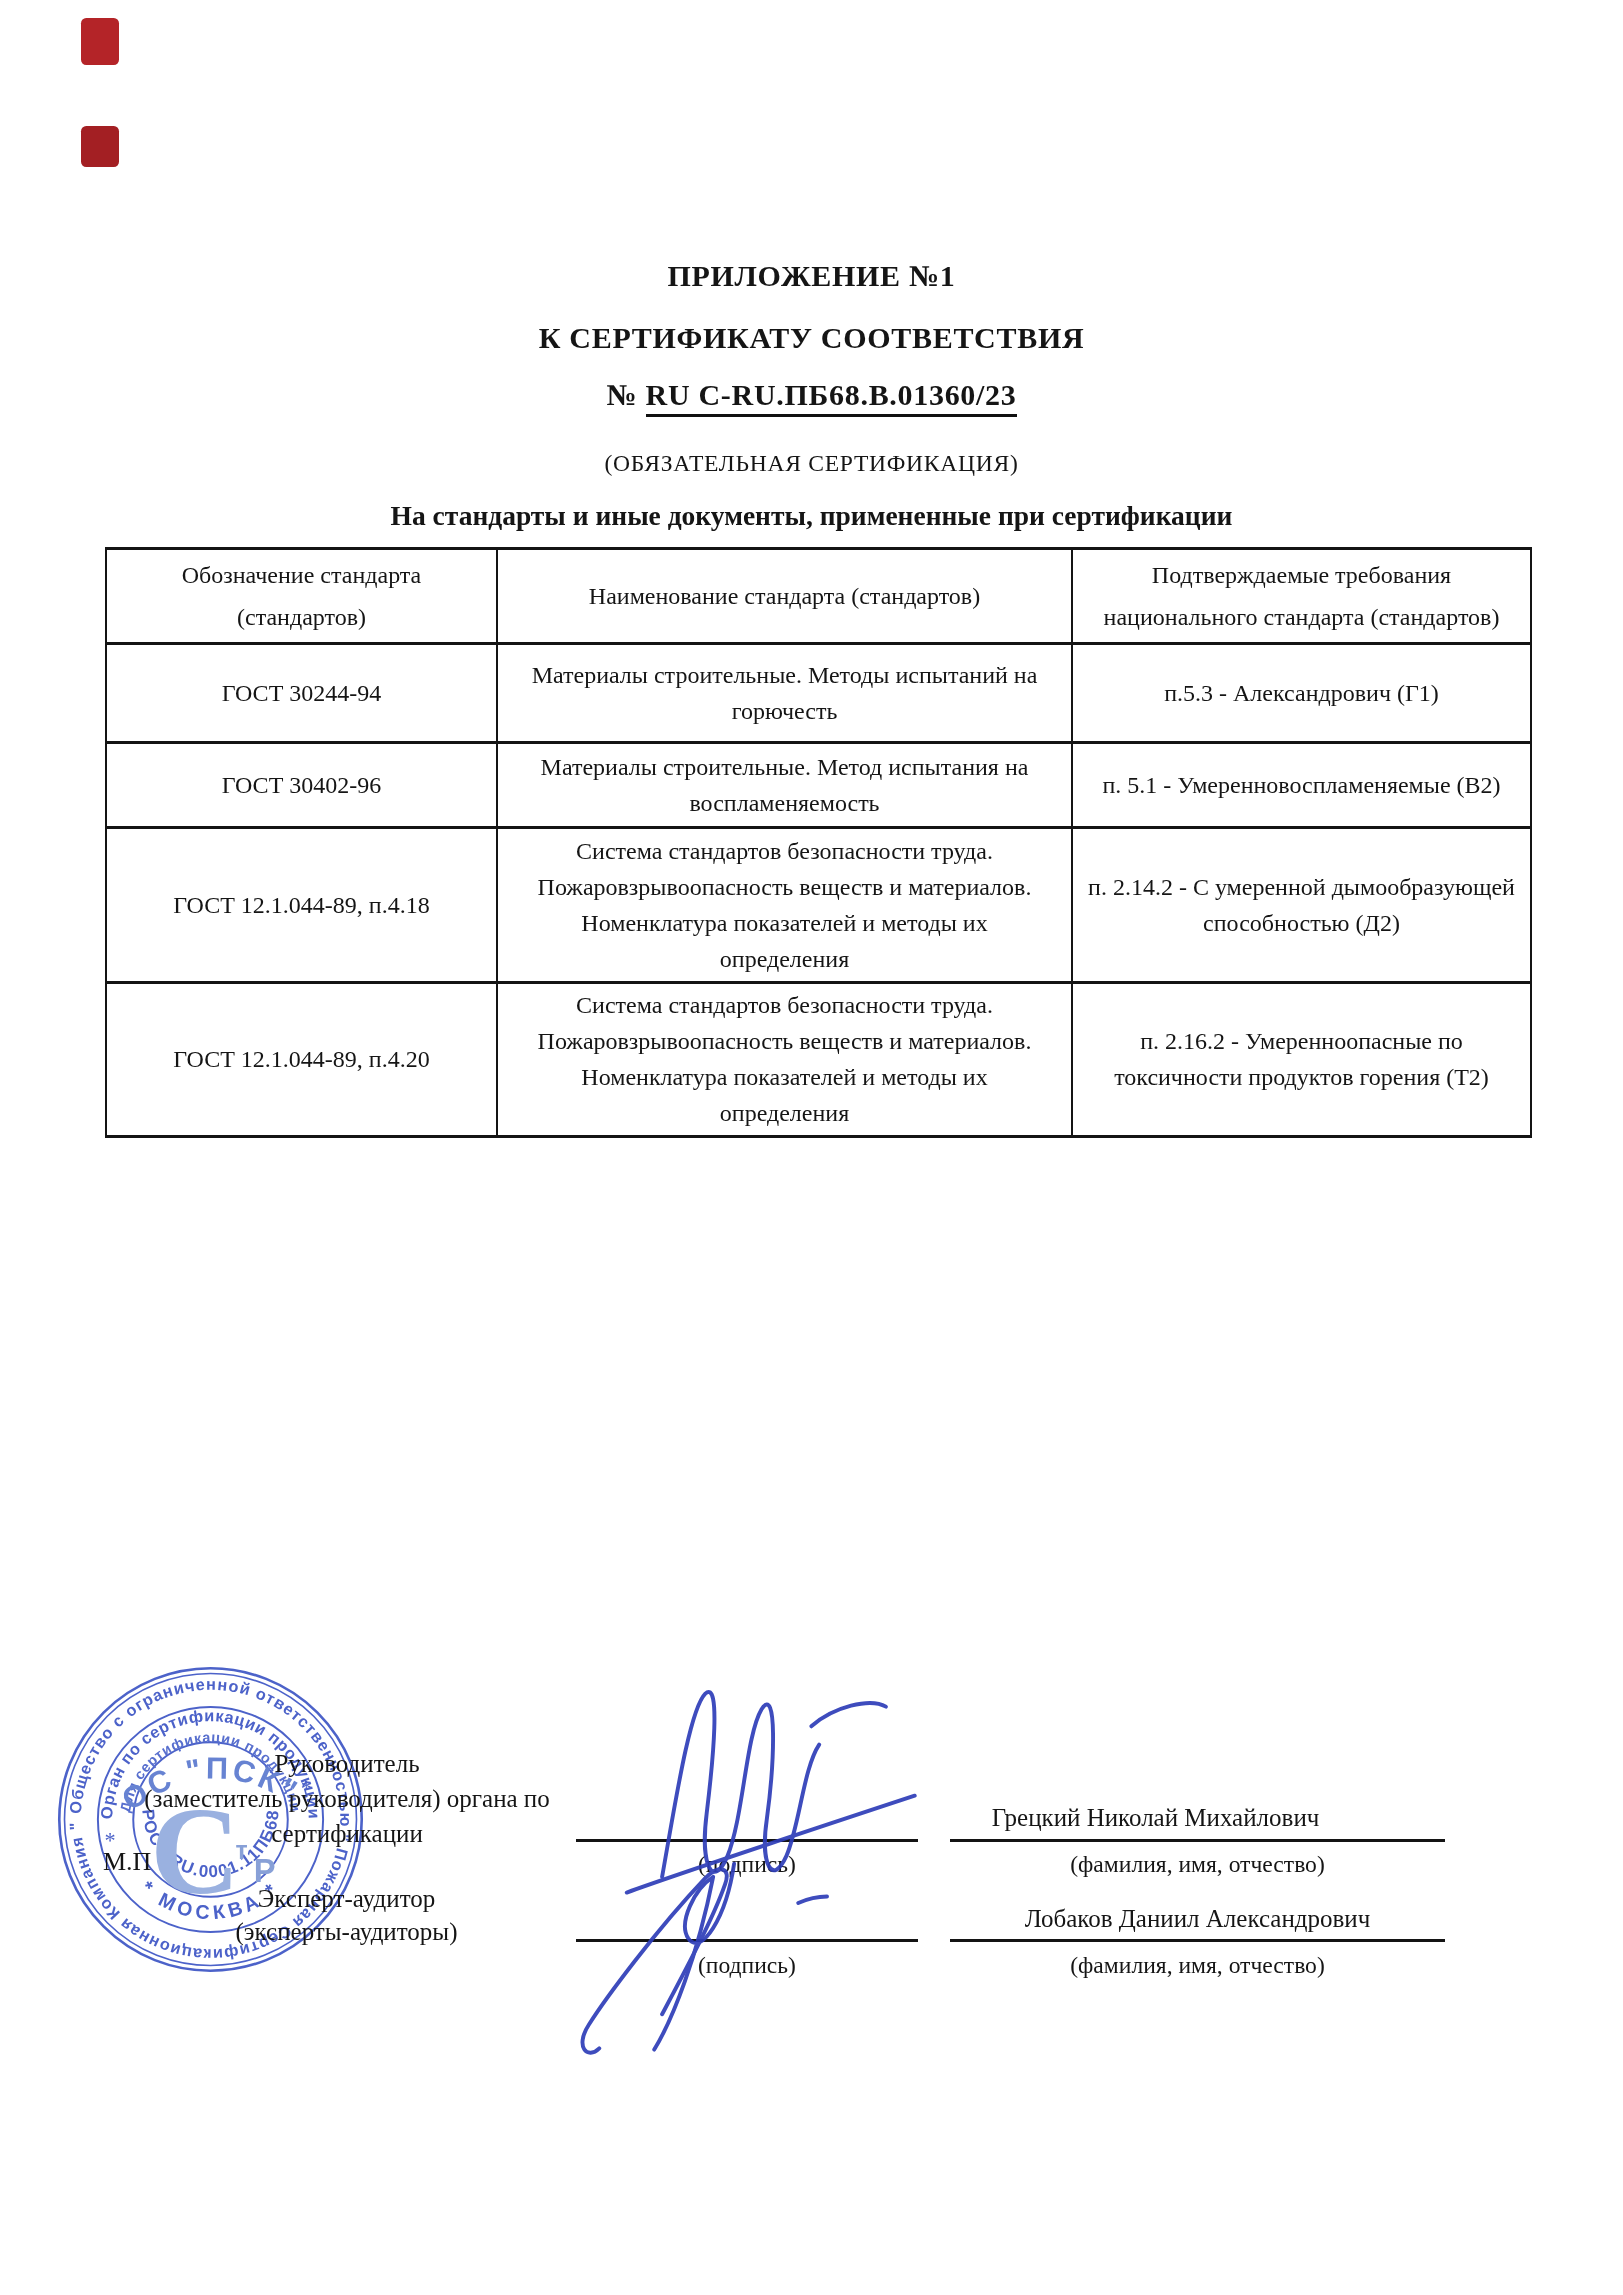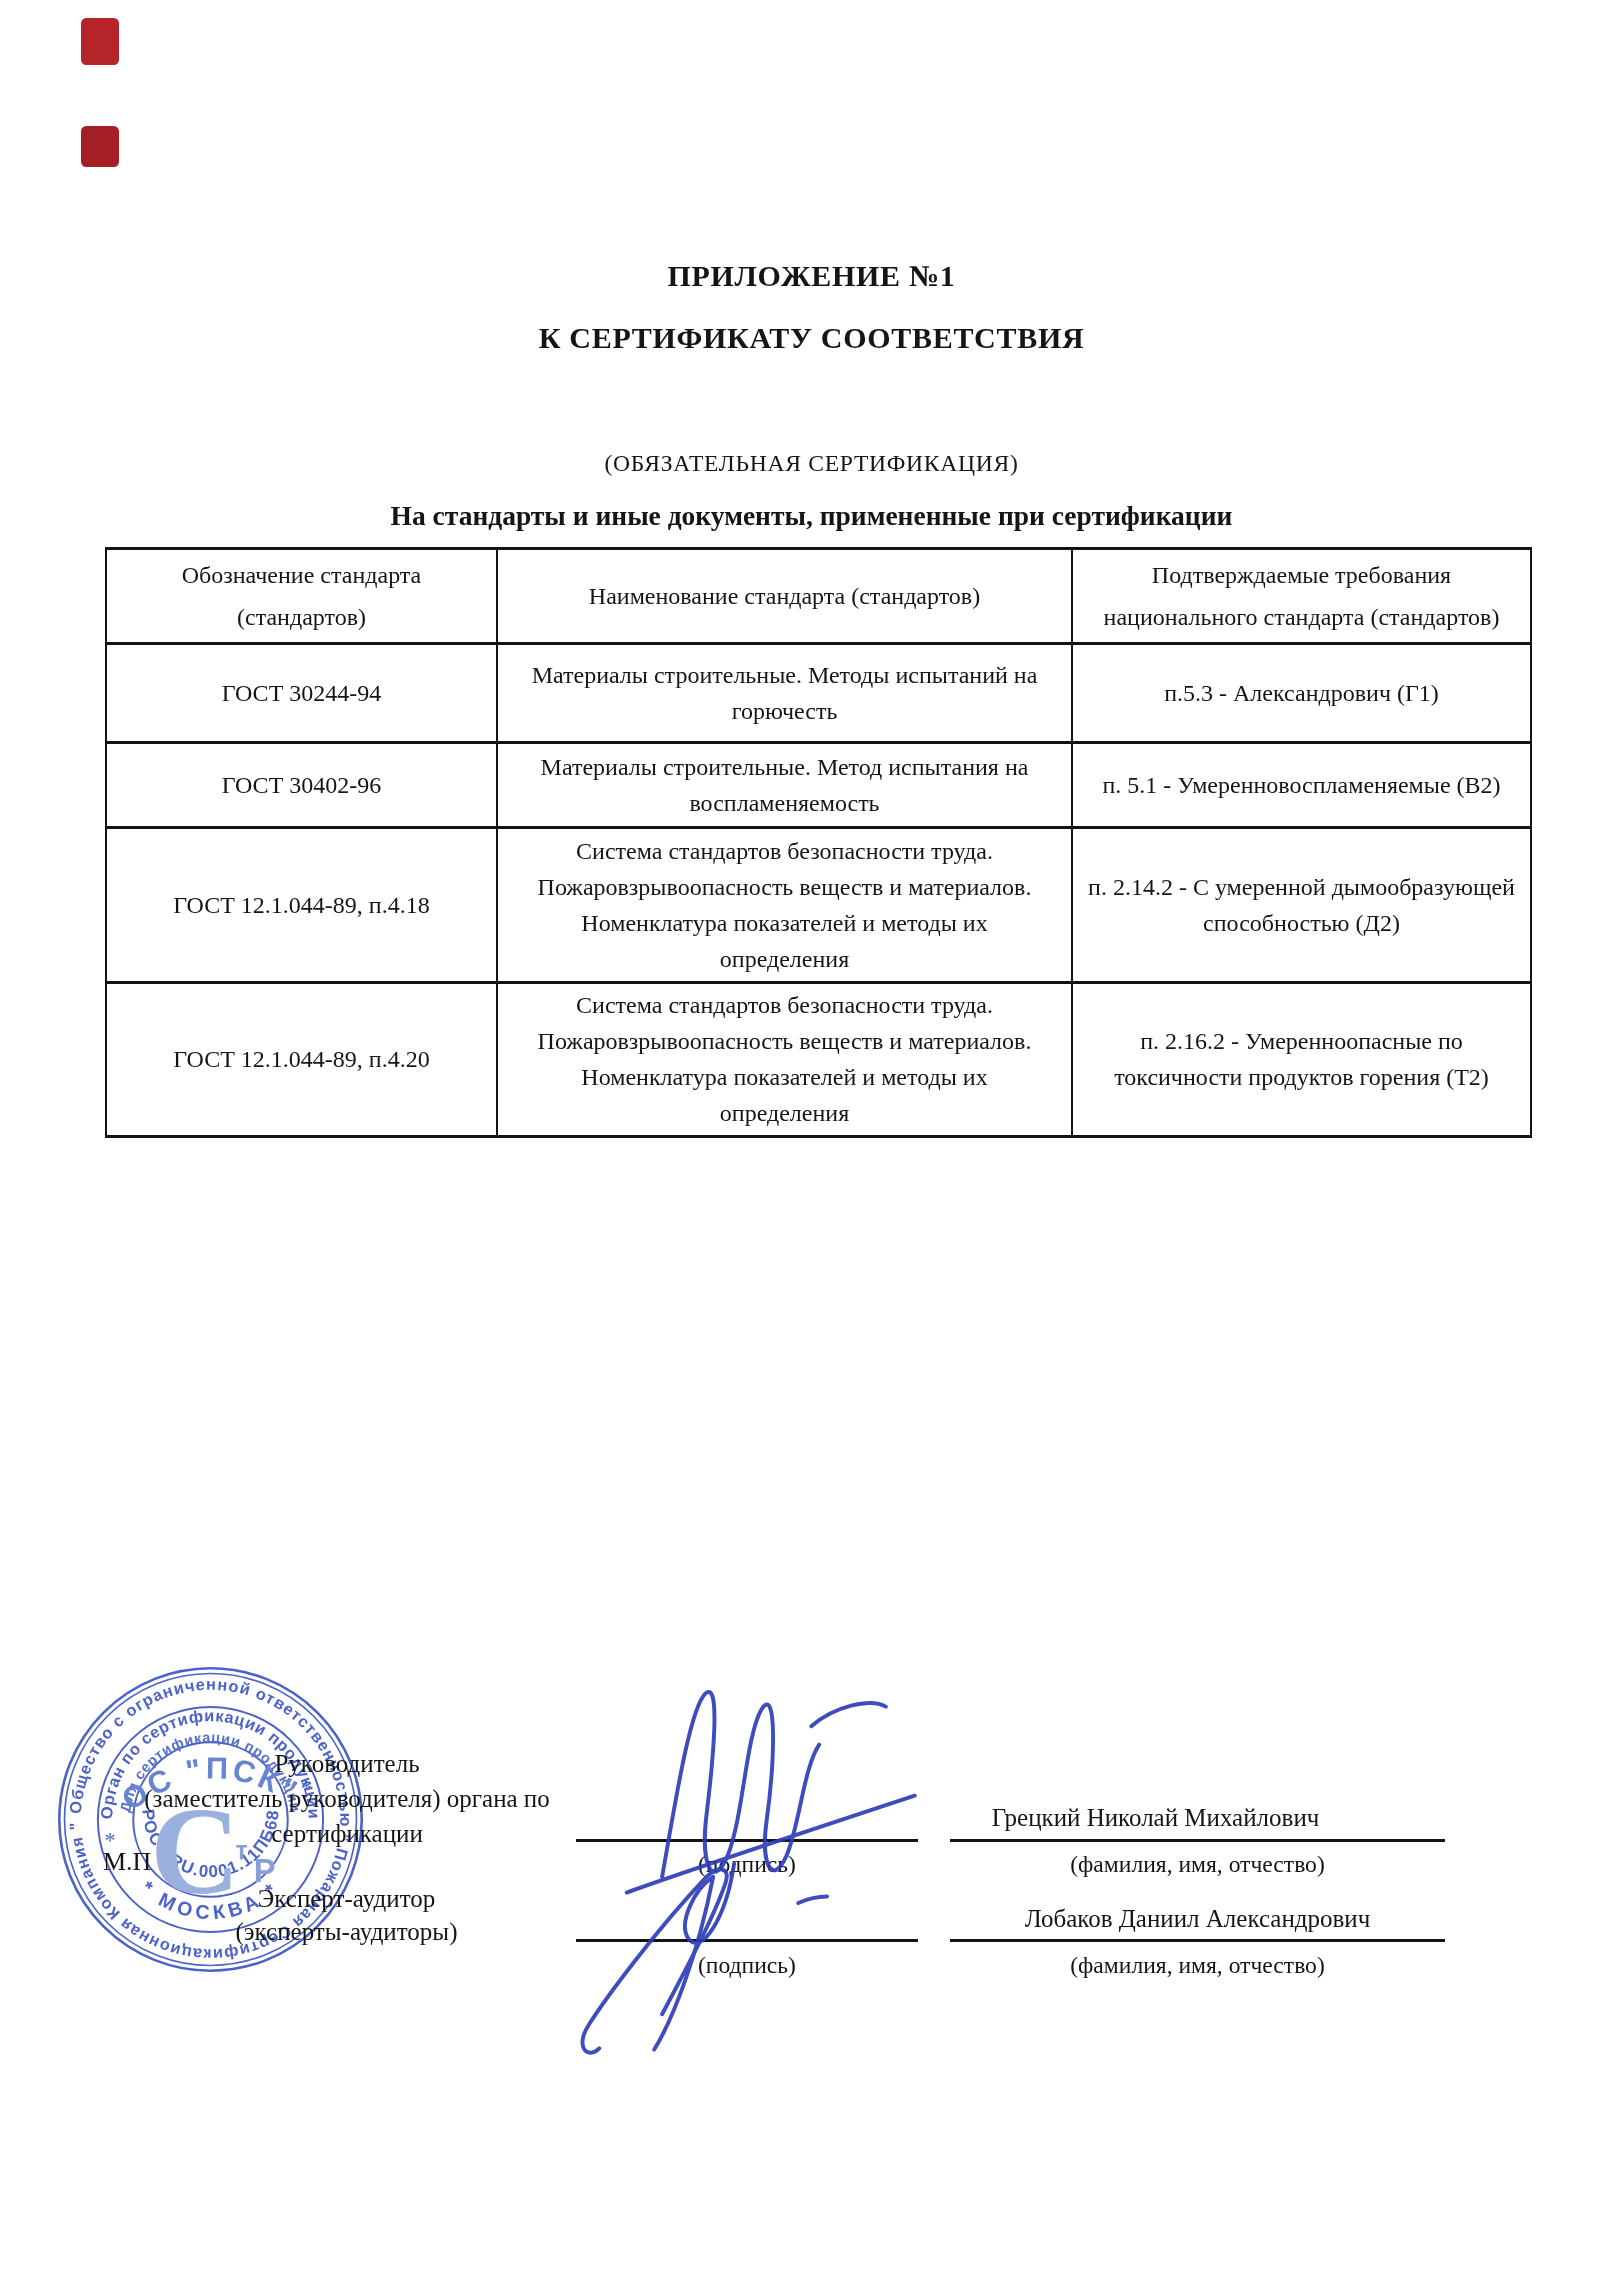--- a/index.html
+++ b/index.html
@@ -53,20 +53,24 @@
 </head>
 <body>
 
 <div class="page">
 
   <div class="red-mark" style="left:81px;top:17.7px;width:38px;height:47px;background:#b42428;"></div>
   <div class="red-mark" style="left:81px;top:126px;width:38px;height:41px;background:#a31f23;"></div>
 
   <div class="h-line t-bold" style="top:259px;">ПРИЛОЖЕНИЕ №1</div>
   <div class="h-line t-bold" style="top:321px;">К СЕРТИФИКАТУ СООТВЕТСТВИЯ</div>
+  <div class="h-line t-num" style="top:378px;">
+    <span>№</span>
+    <span class="num-underline">RU C-RU.ПБ68.В.01360/23</span>
+  </div>
   <div class="h-line t-head2" style="top:500px;">На стандарты и иные документы, примененные при сертификации</div>
   <div class="h-line t-sub" style="top:450px;">(ОБЯЗАТЕЛЬНАЯ СЕРТИФИКАЦИЯ)</div>
 
   <table class="std-table">
     <colgroup>
       <col style="width:391px">
         <col style="width:575px">
         <col style="width:459px">
     </colgroup>
     <tbody>

